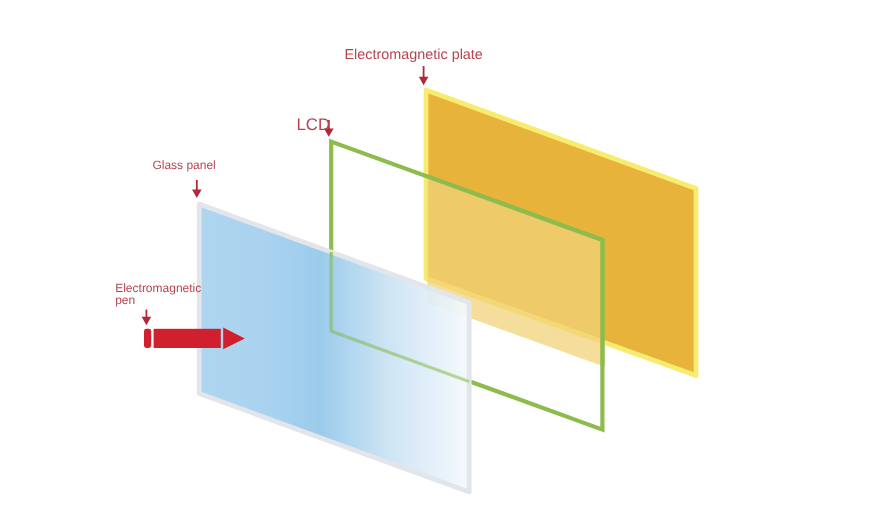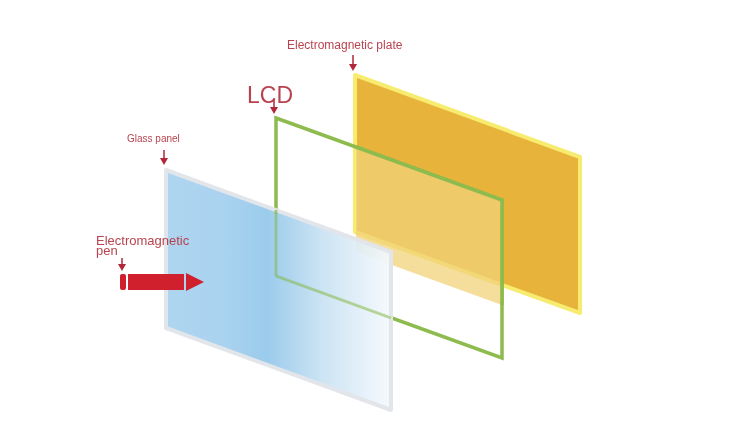--- a/index.html
+++ b/index.html
@@ -21,24 +21,24 @@
       width: 709px;
       height: 430px;
     }
     .label {
       position: absolute;
       color: #b8434f;
       white-space: nowrap;
       line-height: 1;
     }
     .label-plate { left: 287px; top: 39px; font-size: 12px; }
-    .label-lcd { left: 247px; top: 84px; font-size: 23px; }
+    .label-lcd { left: 247px; top: 96px; font-size: 14px; }
     .label-glass { left: 127px; top: 134px; font-size: 10px; }
     .label-pen {
-      left: 96px; top: 236px; font-size: 13px;
+      left: 96px; top: 236px; font-size: 10px;
       line-height: 10px; white-space: normal; width: 90px;
     }
   </style>
 </head>
 <body>
 
 <div id="diagram">
   <svg width="747" height="430" viewBox="0 0 747 430">
     <defs>
       <linearGradient id="glassGrad" x1="166" y1="0" x2="391" y2="0" gradientUnits="userSpaceOnUse">

